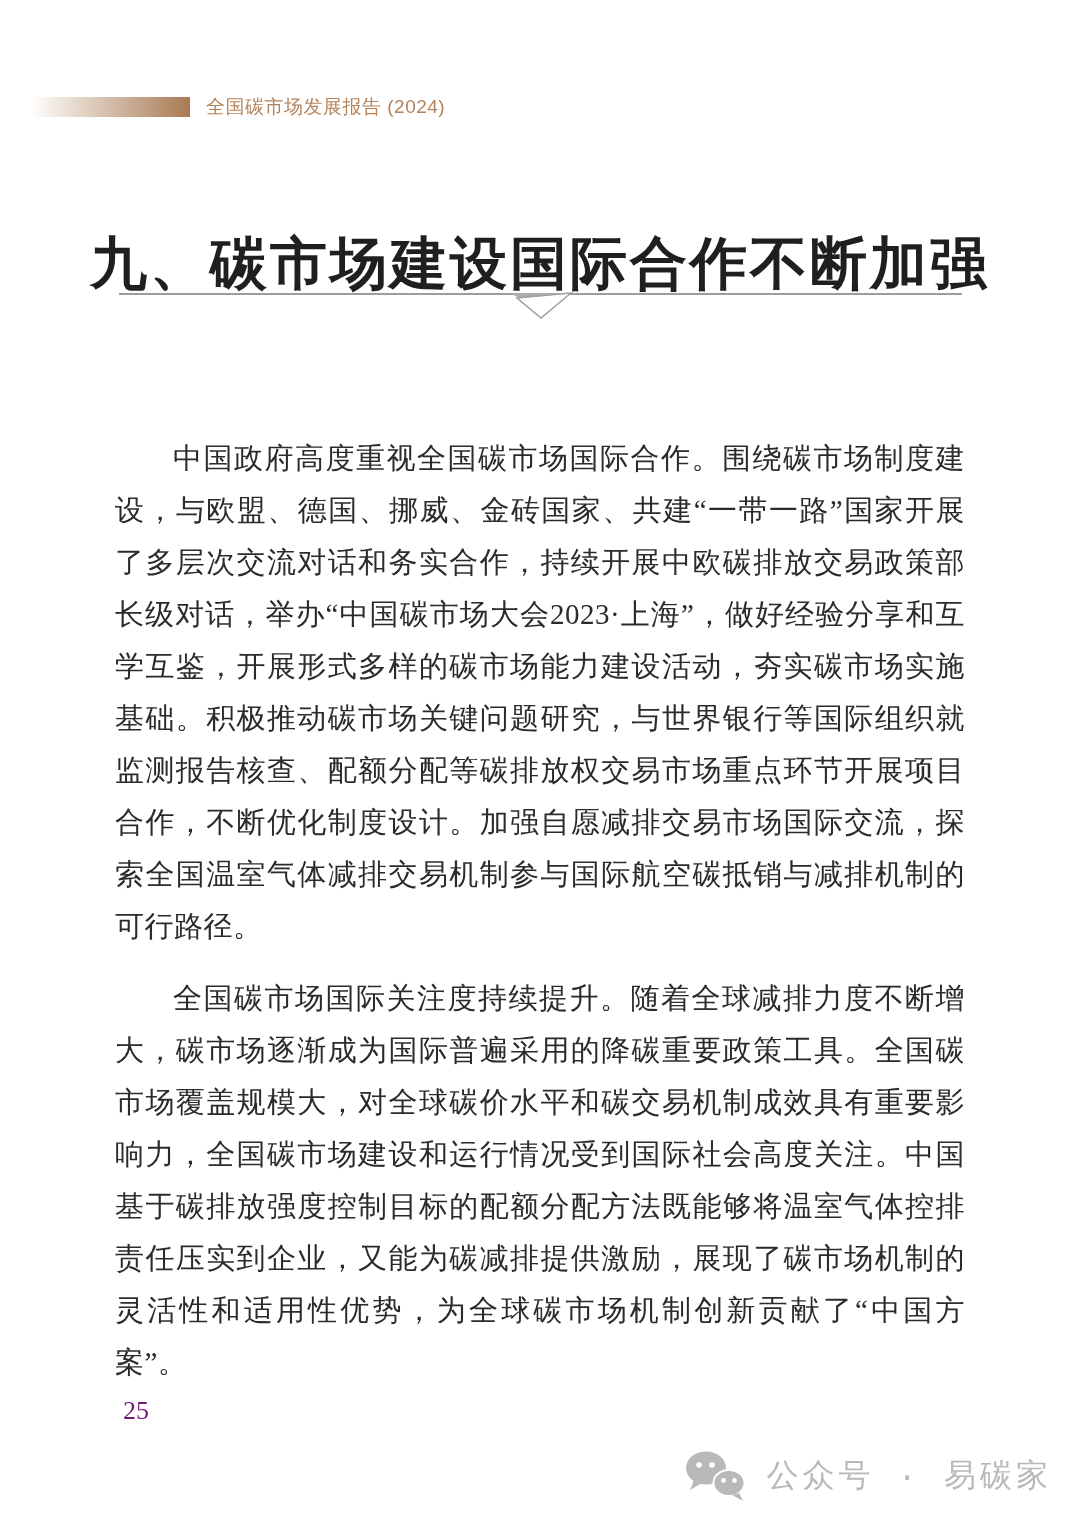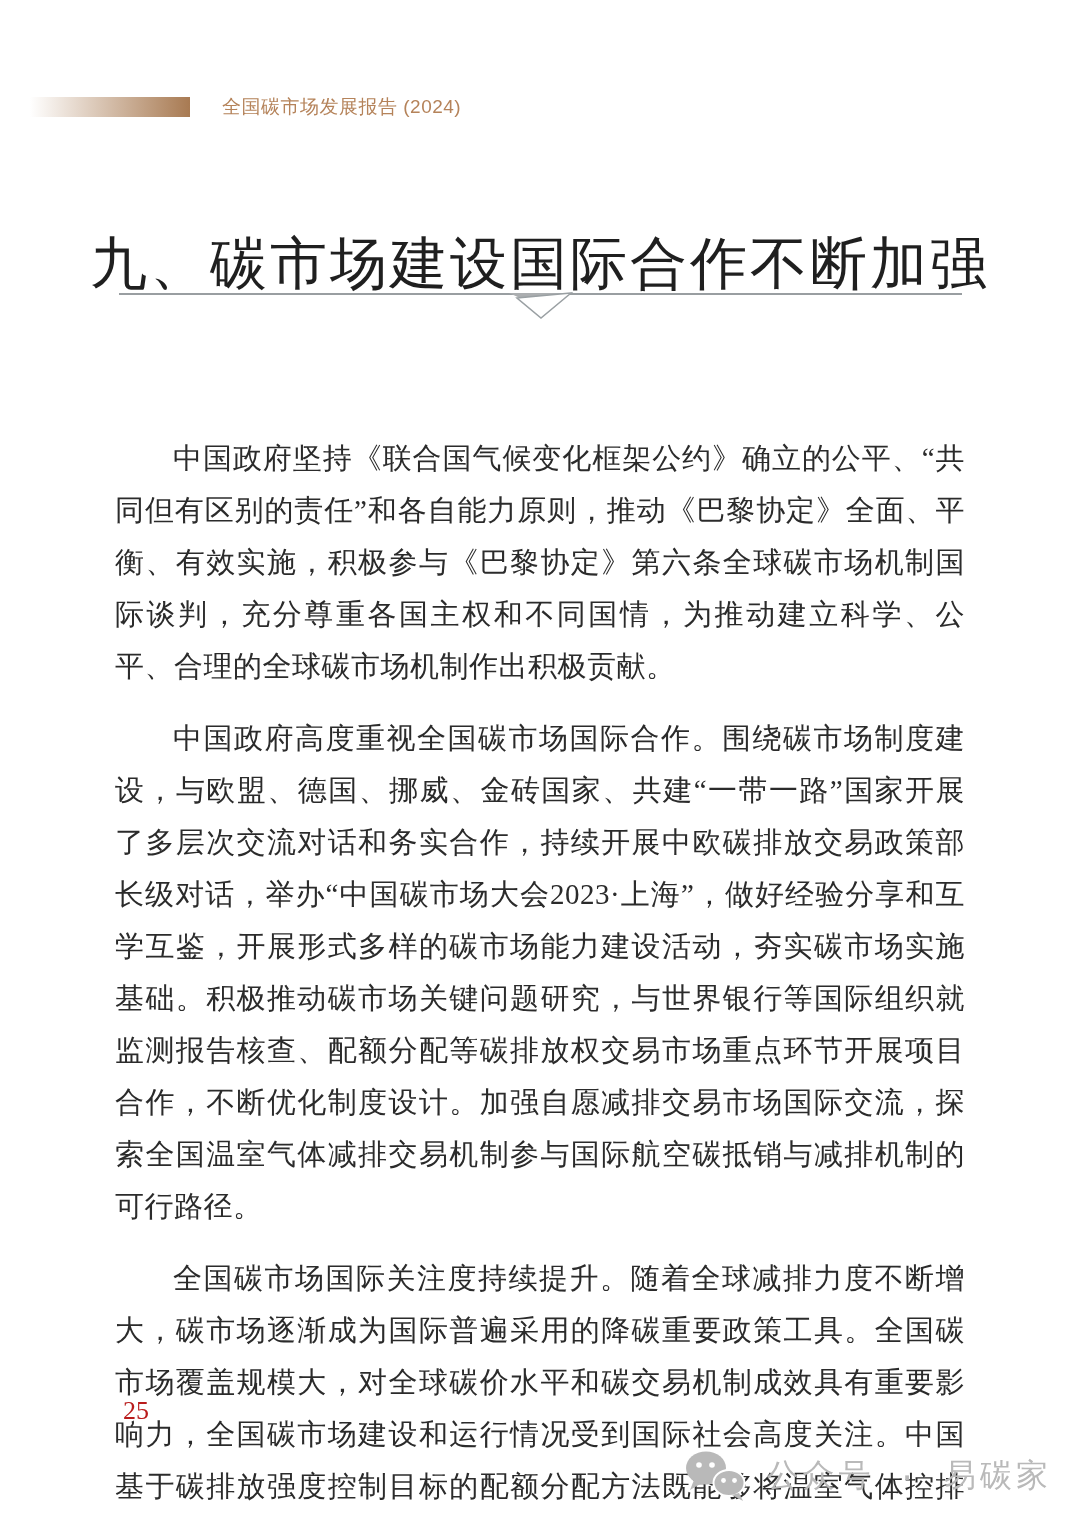--- a/index.html
+++ b/index.html
@@ -23,37 +23,37 @@
     left: 30px;
     display: flex;
     align-items: center;
   }
   .header-bar {
     width: 160px;
     height: 20px;
     background: linear-gradient(to right, rgba(255,255,255,0), #a87a52);
   }
   .header-title {
-    margin-left: 32px;
+    margin-left: 16px;
     font-family: "Liberation Sans", "DejaVu Sans", sans-serif;
     font-size: 19px;
     color: #b5835a;
     letter-spacing: 0.5px;
     white-space: nowrap;
   }
 
   
   .section-title {
     position: absolute;
     top: 188px;
     left: 0;
     width: 100%;
     text-align: center;
     font-size: 57px;
-    font-weight: normal;
+    font-weight: bold;
     color: #1f1f1f;
     letter-spacing: 3px;
     font-family: "Liberation Serif", "DejaVu Serif", serif;
   }
 
   
   .divider {
     position: absolute;
     top: 293px;
     left: 119px;
@@ -84,21 +84,21 @@
     text-indent: 2em;
     letter-spacing: 0.5px;
   }
 
   
   .page-number {
     position: absolute;
     left: 123px;
     top: 1396px;
     font-size: 26px;
-    color: #b91c1c;
+    color: #701a75;
     font-family: "Liberation Serif", "DejaVu Serif", serif;
   }
 
   .watermark {
     position: absolute;
     right: 28px;
     top: 1450px;
     display: flex;
     align-items: center;
     color: #b9b9b9;
@@ -128,21 +128,20 @@
   <h1 class="section-title">九、碳市场建设国际合作不断加强</h1>
 
   <div class="divider">
     <svg class="divider-arrow" width="66" height="34" viewBox="0 0 66 34">
       <polygon points="1,7 63,7 34,22" fill="#abaeb0" stroke="none"></polygon>
       <polygon points="9,12 63,7 33,32" fill="#ffffff" stroke="#9aa0a3" stroke-width="1.5"></polygon>
     </svg>
   </div>
 
   <div class="body-text">
-    <p>中国政府坚持《联合国气候变化框架公约》确立的公平、“共同但有区别的责任”和各自能力原则，推动《巴黎协定》全面、平衡、有效实施，积极参与《巴黎协定》第六条全球碳市场机制国际谈判，充分尊重各国主权和不同国情，为推动建立科学、公平、合理的全球碳市场机制作出积极贡献。</p>
     <p>中国政府高度重视全国碳市场国际合作。围绕碳市场制度建设，与欧盟、德国、挪威、金砖国家、共建“一带一路”国家开展了多层次交流对话和务实合作，持续开展中欧碳排放交易政策部长级对话，举办“中国碳市场大会2023·上海”，做好经验分享和互学互鉴，开展形式多样的碳市场能力建设活动，夯实碳市场实施基础。积极推动碳市场关键问题研究，与世界银行等国际组织就监测报告核查、配额分配等碳排放权交易市场重点环节开展项目合作，不断优化制度设计。加强自愿减排交易市场国际交流，探索全国温室气体减排交易机制参与国际航空碳抵销与减排机制的可行路径。</p>
     <p>全国碳市场国际关注度持续提升。随着全球减排力度不断增大，碳市场逐渐成为国际普遍采用的降碳重要政策工具。全国碳市场覆盖规模大，对全球碳价水平和碳交易机制成效具有重要影响力，全国碳市场建设和运行情况受到国际社会高度关注。中国基于碳排放强度控制目标的配额分配方法既能够将温室气体控排责任压实到企业，又能为碳减排提供激励，展现了碳市场机制的灵活性和适用性优势，为全球碳市场机制创新贡献了“中国方案”。</p>
   </div>
 
   <div class="page-number">25</div>
 
   <div class="watermark">
     <svg class="watermark-icon" viewBox="0 0 64 52">
 
       <ellipse cx="22" cy="18" rx="20" ry="16.5" fill="#b9b9b9"></ellipse>

